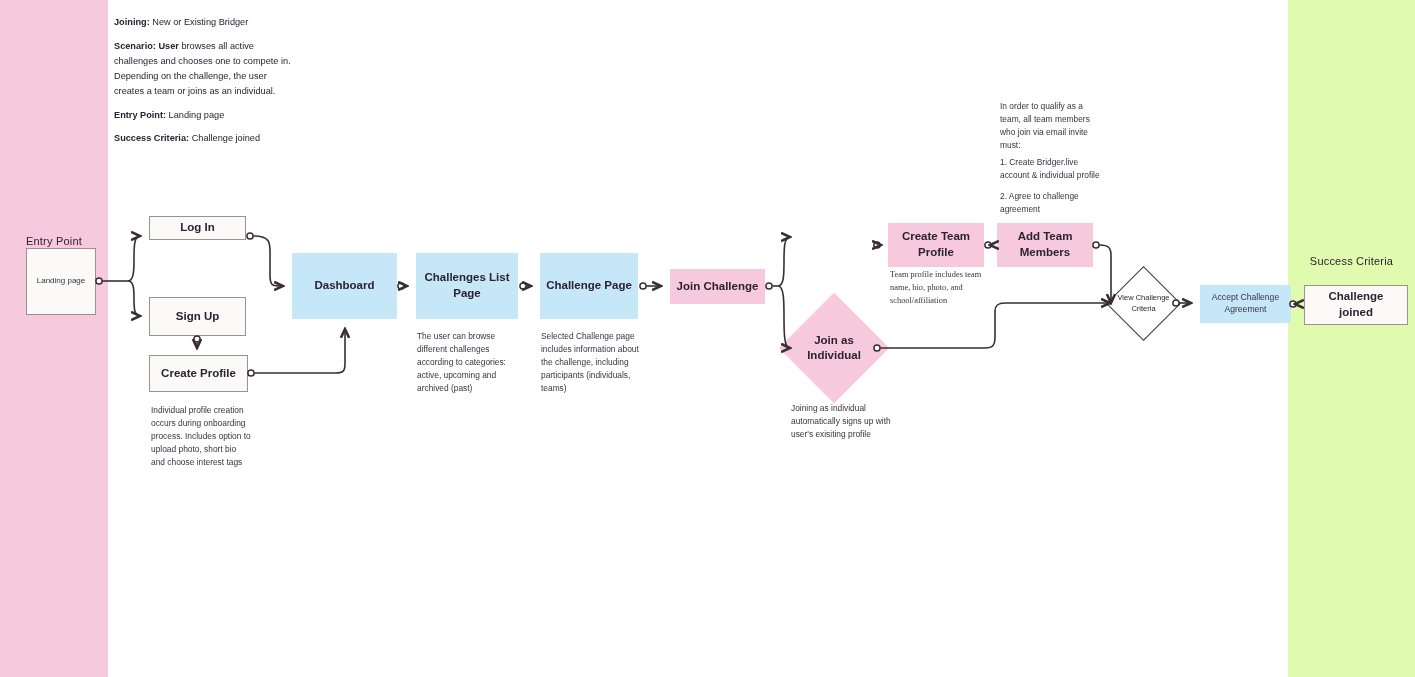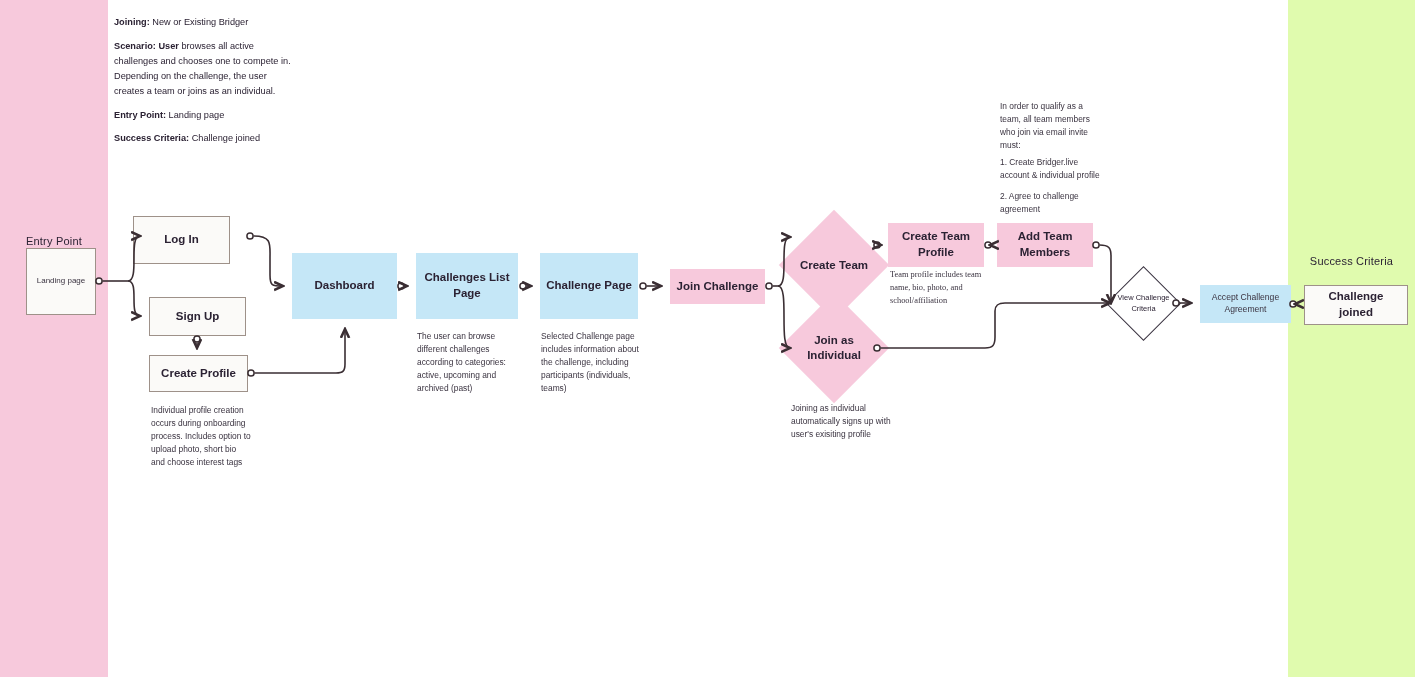--- a/index.html
+++ b/index.html
@@ -57,44 +57,40 @@
     <p><b>Entry Point:</b><span> Landing page</span></p>
     <p><b>Success Criteria:</b><span> Challenge joined</span></p>
   </div>
 
   <div class="note" style="left:1000px;top:100px;width:100px;">In order to qualify as a team, all team members who join via email invite must:</div>
   <div class="note" style="left:1000px;top:156px;width:105px;">1. Create Bridger.live account &amp; individual profile</div>
   <div class="note" style="left:1000px;top:190px;width:105px;">2. Agree to challenge agreement</div>
 
   <div class="node node-plain node-small" style="left:26px;top:248px;width:70px;height:67px;">Landing page</div>
 
-  <div class="node node-plain" style="left:133px;top:216px;width:97px;height:48px;">Log In</div>
+  <div class="node node-plain" style="left:149px;top:216px;width:97px;height:24px;">Log In</div>
 
   <div class="node node-plain" style="left:149px;top:297px;width:97px;height:39px;">Sign Up</div>
 
   <div class="node node-plain" style="left:149px;top:355px;width:99px;height:37px;">Create Profile</div>
 
   <div class="note" style="left:151px;top:404px;width:100px;">Individual profile creation occurs during onboarding process. Includes option to upload photo, short bio and choose interest tags</div>
 
   <div class="node node-blue" style="left:416px;top:253px;width:102px;height:66px;">Challenges List Page</div>
 
   <div class="node node-blue" style="left:292px;top:253px;width:105px;height:66px;">Dashboard</div>
 
   <div class="note" style="left:417px;top:330px;width:100px;">The user can browse different challenges according to categories: active, upcoming and archived (past)</div>
 
   <div class="node node-blue" style="left:540px;top:253px;width:98px;height:66px;">Challenge Page</div>
 
   <div class="note" style="left:541px;top:330px;width:98px;">Selected Challenge page includes information about the challenge, including participants (individuals, teams)</div>
 
   <div class="node node-pink" style="left:670px;top:269px;width:95px;height:35px;">Join Challenge</div>
 
-  <div class="diamond diamond-pink" style="left:795px;top:226px;width:78px;height:78px;">
-    <div class="shape"></div>
-    <div class="lbl">Create Team</div>
-  </div>
 
   <div class="node node-pink" style="left:888px;top:223px;width:96px;height:44px;">Create Team Profile</div>
 
   <div class="note" style="left:890px;top:268px;width:100px;font-family:Liberation Serif, serif;">Team profile includes team name, bio, photo, and school/affiliation</div>
 
   <div class="node node-pink" style="left:997px;top:223px;width:96px;height:44px;">Add Team Members</div>
 
   <div class="diamond diamond-pink" style="left:795px;top:309px;width:78px;height:78px;">
     <div class="shape"></div>
     <div class="lbl">Join as Individual</div>

